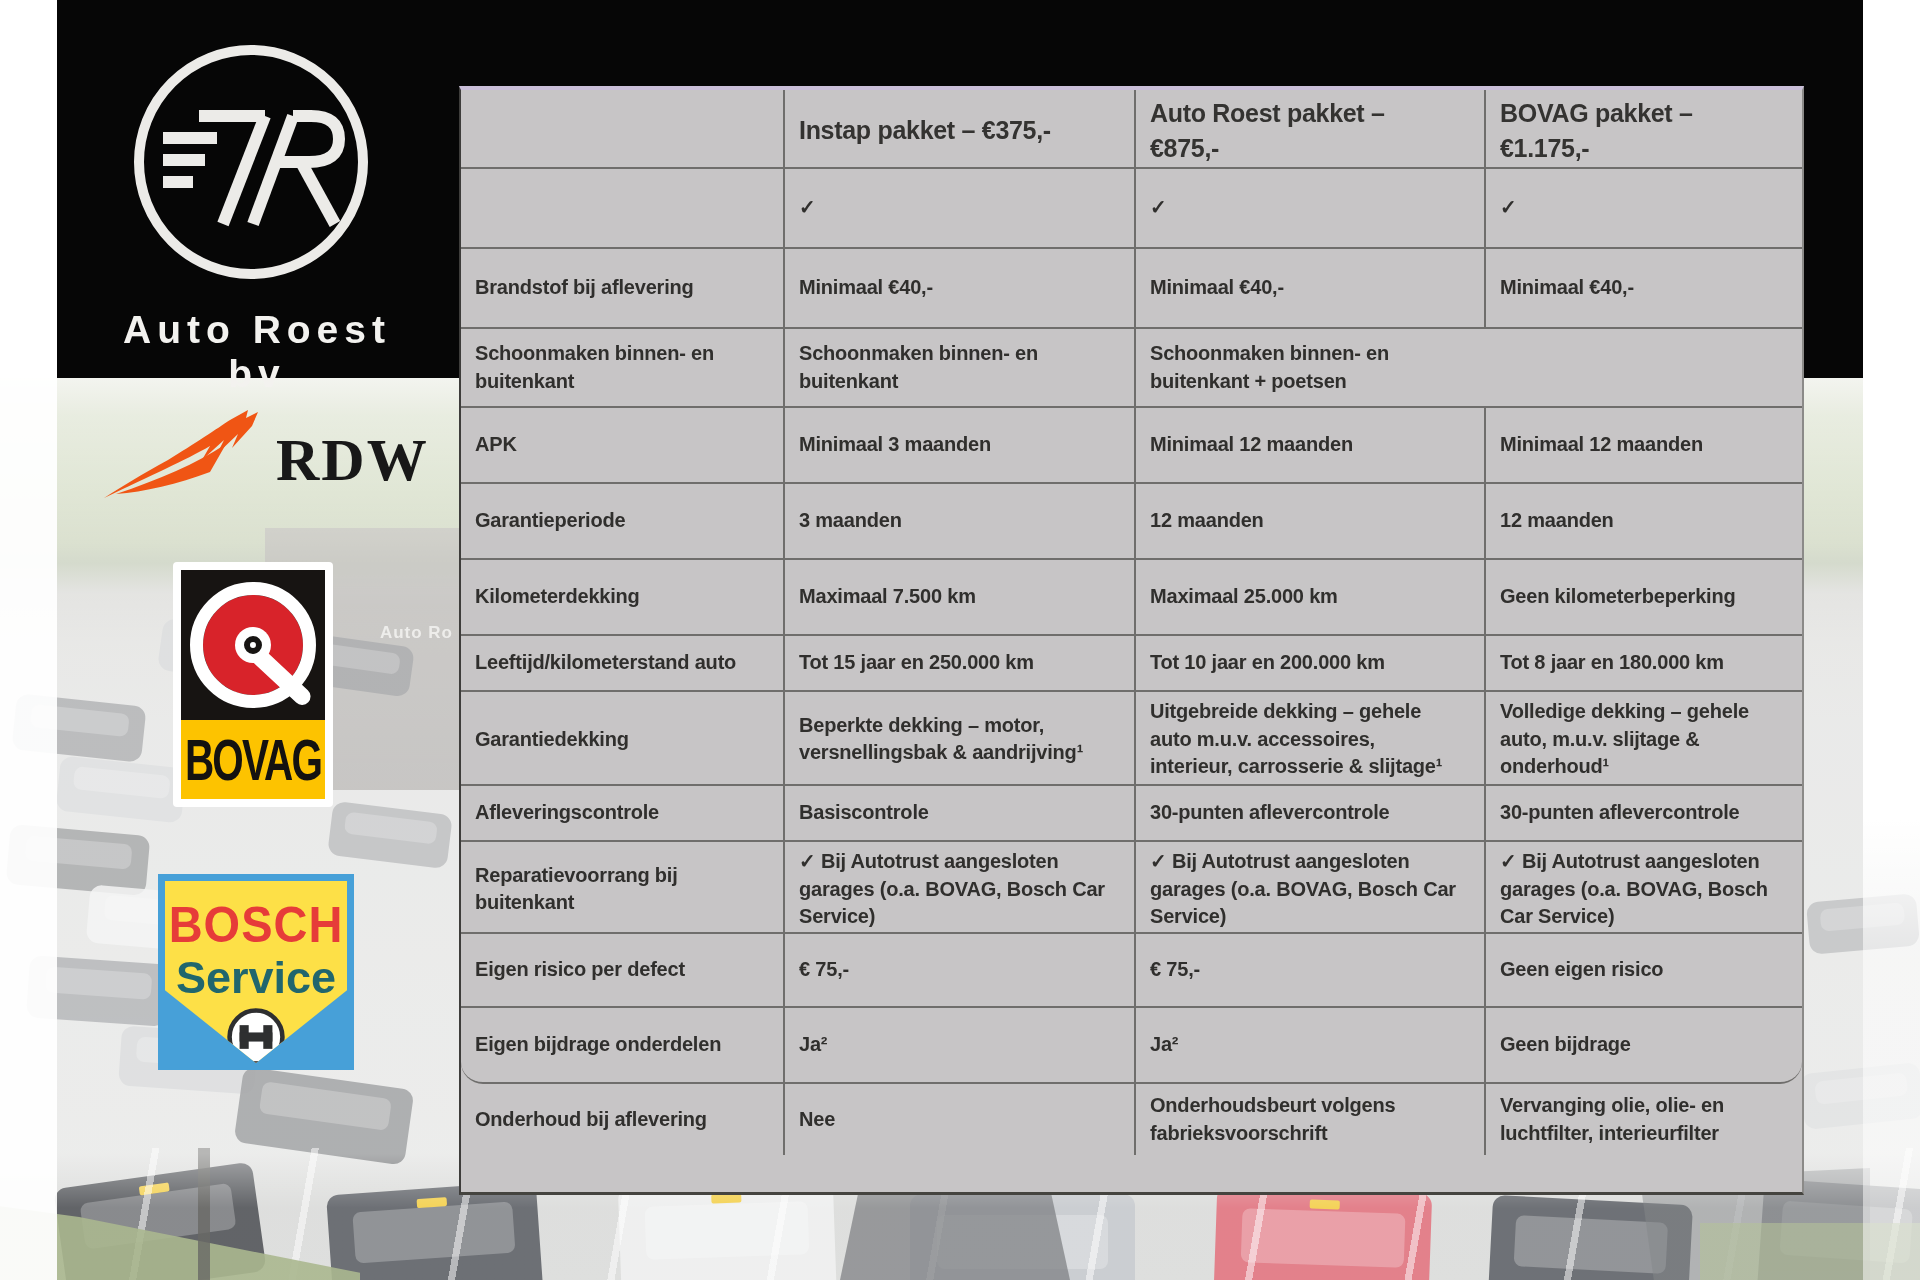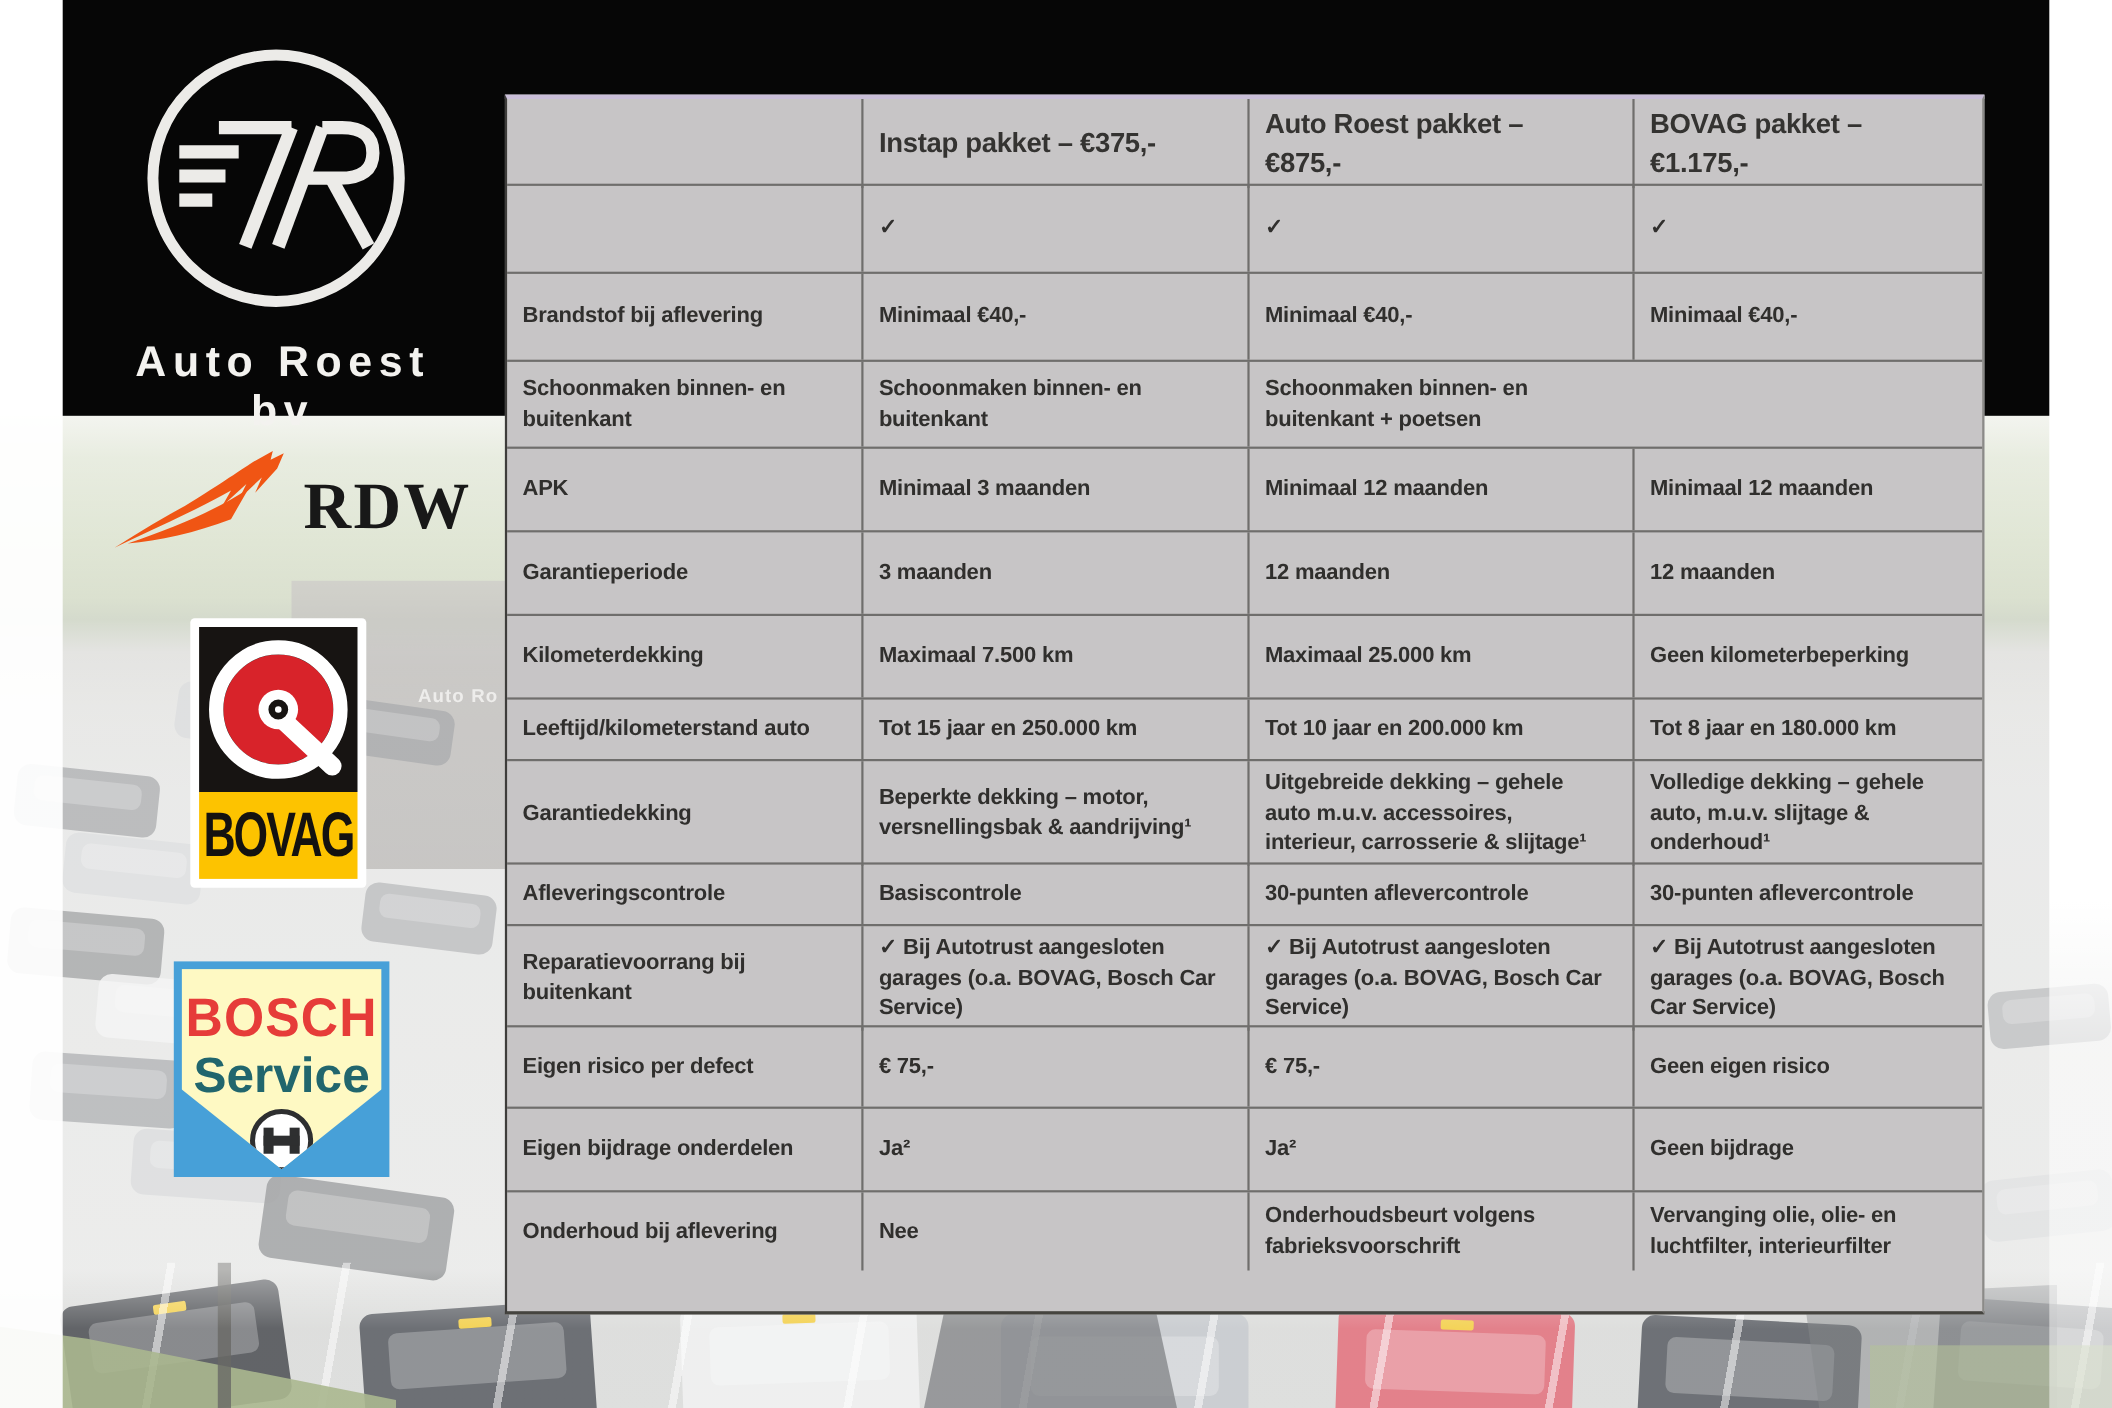--- a/index.html
+++ b/index.html
@@ -61,21 +61,21 @@
   .bovag-keyhead{position:absolute;left:50%;top:50%;width:36px;height:36px;transform:translate(-50%,-50%);
     background:#fff;border-radius:50%;}
   .bovag-keyhole{position:absolute;left:50%;top:50%;width:18px;height:18px;transform:translate(-50%,-50%);
     border:6px solid #171412;border-radius:50%;background:#fff;box-sizing:border-box;}
   .bovag-yellow{position:absolute;left:8px;top:158px;width:144px;height:79px;background:#fdc300;
     display:flex;align-items:center;justify-content:center;}
   .bovag-word{color:#141210;font-size:44px;font-weight:bold;letter-spacing:-2px;transform:scale(.92,1.3);}
 
   
   .bosch{position:absolute;left:158px;top:874px;width:196px;height:196px;background:#47a0d8;z-index:7;}
-  .bosch-shield{position:absolute;left:7px;top:7px;width:182px;height:182px;background:#fef9c3;
+  .bosch-shield{position:absolute;left:7px;top:7px;width:182px;height:182px;background:#fde047;
     clip-path:polygon(0 0,100% 0,100% 60%,50% 100%,0 60%);text-align:center;}
   .bosch-word{color:#e63c39;font-size:47px;font-weight:bold;letter-spacing:1px;margin-top:16px;
     transform:scaleY(1.05);}
   .bosch-service{color:#21666d;font-size:45px;font-weight:bold;margin-top:0px;}
   .bosch-shield svg{margin-top:2px;}
 
   
   .pkg-table{position:absolute;left:459px;top:86px;width:1341px;height:1102px;z-index:8;
     background:#c7c5c6;border-top:4px solid #c9bed8;border-left:2px solid #3e3d3b;
     border-bottom:3px solid #45443f;border-right:2px solid #8b8a88;box-sizing:content-box;
@@ -265,21 +265,21 @@
     <div class="cell">✓ Bij Autotrust aangesloten garages (o.a. BOVAG, Bosch Car Service)</div>
     <div class="cell">✓ Bij Autotrust aangesloten garages (o.a. BOVAG, Bosch Car Service)</div>
     <div class="cell">✓ Bij Autotrust aangesloten garages (o.a. BOVAG, Bosch Car Service)</div>
   </div>
         <div class="trow" style="height: 74px;">
     <div class="cell label">Eigen risico per defect</div>
     <div class="cell">€ 75,-</div>
     <div class="cell">€ 75,-</div>
     <div class="cell">Geen eigen risico</div>
   </div>
-        <div class="trow" style="height: 76px;">
+        <div class="trow" style="height: 76px; border-radius: 22px;">
     <div class="cell label">Eigen bijdrage onderdelen</div>
     <div class="cell">Ja²</div>
     <div class="cell">Ja²</div>
     <div class="cell">Geen bijdrage</div>
   </div>
         <div class="trow" style="height: 71px;">
     <div class="cell label">Onderhoud bij aflevering</div>
     <div class="cell">Nee</div>
     <div class="cell">Onderhoudsbeurt volgens fabrieksvoorschrift</div>
     <div class="cell">Vervanging olie, olie- en luchtfilter, interieurfilter</div>

